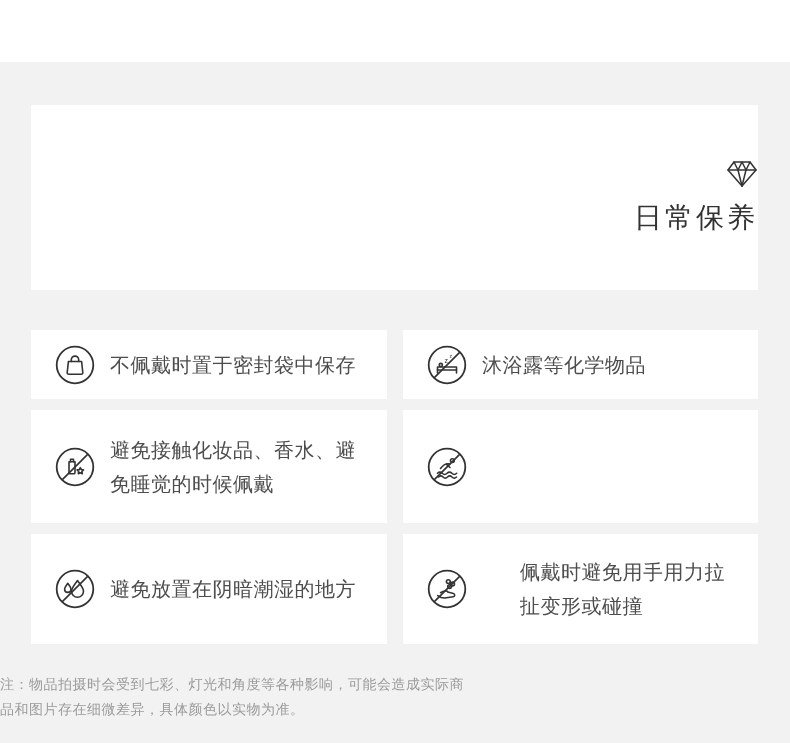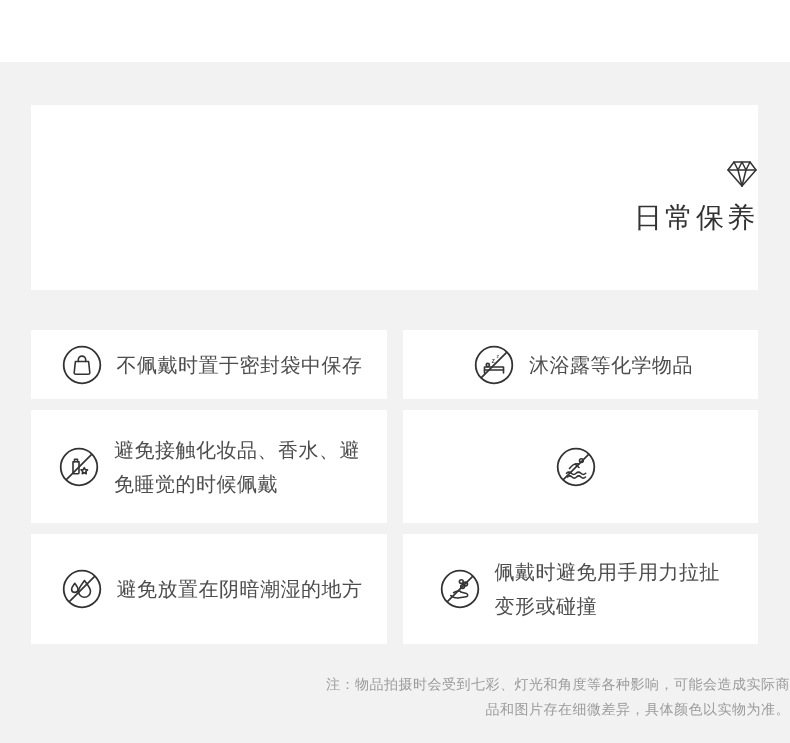--- a/index.html
+++ b/index.html
@@ -24,37 +24,36 @@
     margin:0;font-size:28px;font-weight:400;color:var(--title-text);
     letter-spacing:3px;line-height:34px;
   }
   .grid{
     display:grid;grid-template-columns:356px 355px;
     column-gap:16px;row-gap:11px;margin:40px 32px 0 31px;
   }
   .card{
     background:var(--card-bg);display:flex;align-items:center;
     padding:0 18px 0 24px;
-    justify-content:center;
   }
   .card.r1{height:69px;}
   .card.r2{height:113px;}
   .card.r3{height:110px;}
   .icon-wrap{
     width:40px;height:40px;flex:0 0 40px;margin-right:15px;
     color:var(--icon-stroke);
   }
   .icon-wrap svg{display:block;}
   .card-text{
     margin:0;font-size:20px;color:var(--card-text);line-height:34px;
     letter-spacing:0.5px;
   }
   .card-text.w12{max-width:251px;}
-  .card-text.w11{max-width:233px;}
-  .footer{margin:28px auto 0;text-align:right;}
+  .card-text.w11{max-width:233px;margin-left:38px;}
+  .footer{margin:28px auto 0;text-align:left;}
   .footer p{
     margin:0;font-size:14px;color:var(--footer-text);line-height:25px;
     letter-spacing:0.5px;
   }
 </style>
 </head>
 <body>
 
 <div class="page">
 

